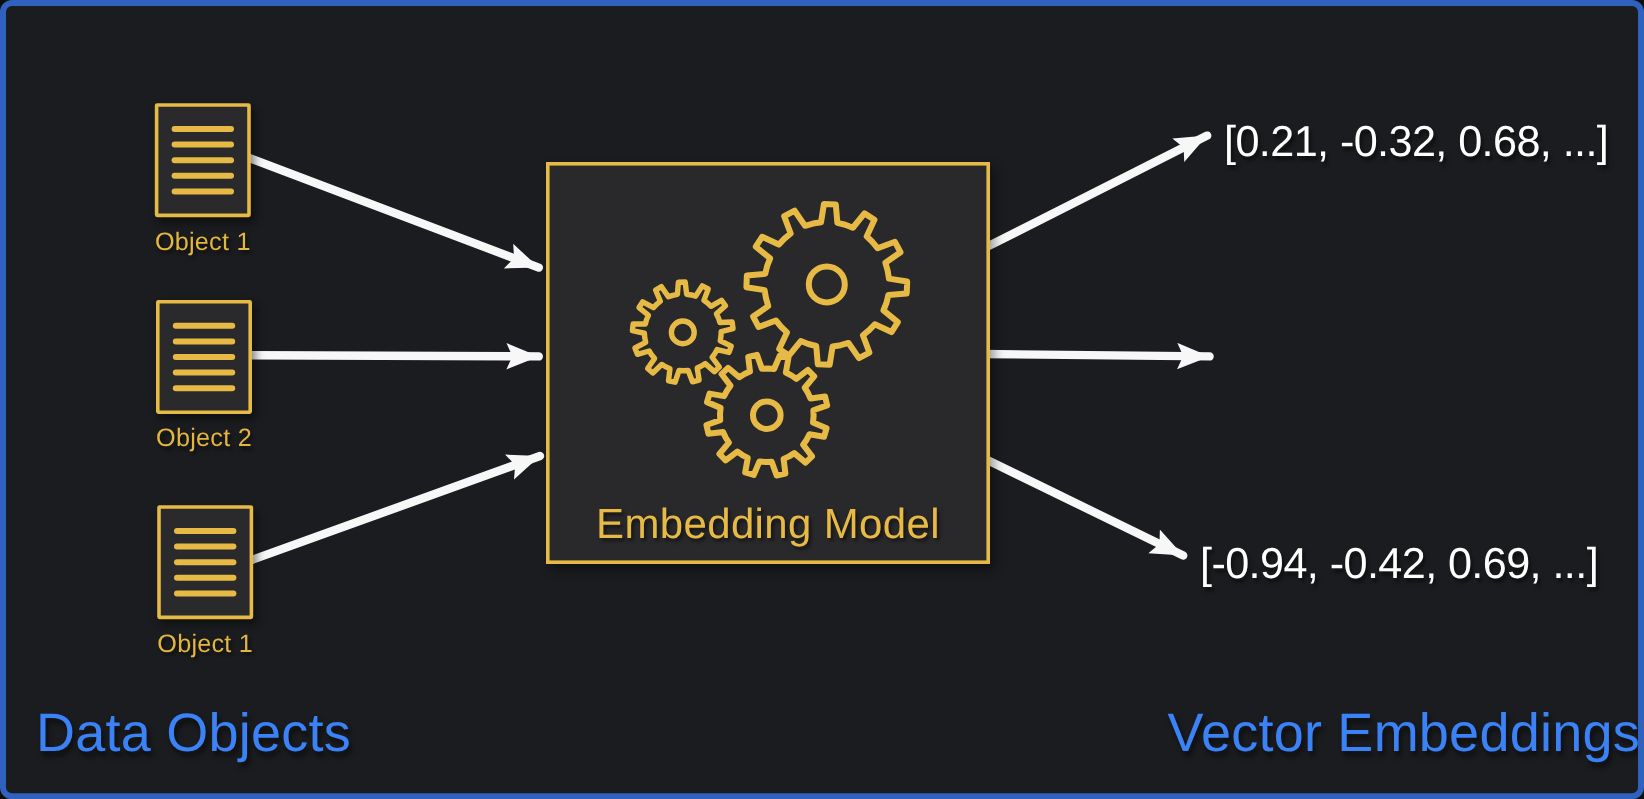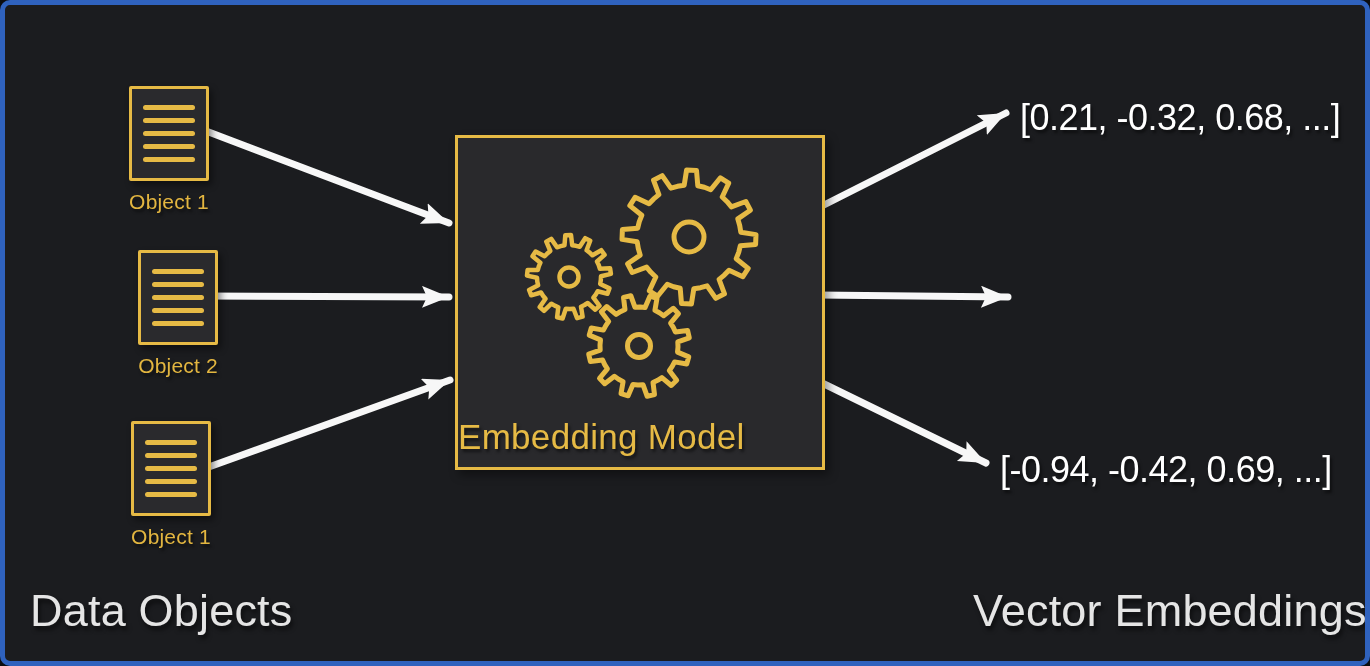--- a/index.html
+++ b/index.html
@@ -10,21 +10,21 @@
     background:#1b1c1f;
     border:5px solid #2f62be;
     border-radius:10px;
     overflow:hidden;
     font-family:"Liberation Sans", sans-serif;
   }
   .abs{position:absolute;}
   
   .doc-group{position:absolute;width:96px;display:flex;flex-direction:column;align-items:center;}
   .doc-group.d1{left:116px;top:81px;}
-  .doc-group.d2{left:117px;top:245px;align-items:flex-end;}
+  .doc-group.d2{left:117px;top:245px;}
   .doc-group.d3{left:118px;top:416px;}
   .doc{
     width:80px;height:95px;box-sizing:border-box;
     border:3px solid #e6ba45;border-radius:2px;
     background:#2a2a2d;
     display:flex;flex-direction:column;justify-content:space-evenly;
     padding:8px 11px;
     box-shadow:3px 4px 7px rgba(0,0,0,.45);
   }
   .doc span{display:block;height:4.5px;border-radius:3px;background:#e6ba45;}
@@ -33,35 +33,35 @@
     text-shadow:2px 3px 3px rgba(0,0,0,.5);white-space:nowrap;
   }
   
   .model-box{
     left:450px;top:130px;width:370px;height:335px;box-sizing:border-box;
     border:3px solid #e6ba45;background:#29292c;
     box-shadow:4px 5px 9px rgba(0,0,0,.4);
   }
   .model-box svg{position:absolute;left:0;top:0;}
   .model-label{
-    position:absolute;left:0;right:0;bottom:10px;text-align:left;
+    position:absolute;left:0;right:0;bottom:10px;text-align:center;
     color:#e6ba45;font-size:35px;letter-spacing:.3px;
     text-shadow:2px 3px 3px rgba(0,0,0,.5);white-space:nowrap;
   }
   
   .vector{
     color:#ffffff;font-size:36px;letter-spacing:-.5px;line-height:43px;
     text-shadow:2px 3px 3px rgba(0,0,0,.5);white-space:nowrap;
   }
   .v1{left:1015px;top:91px;}
   .v2{left:1017px;top:275px;}
   .v3{left:995px;top:443px;}
   
   .section-label{
-    color:#e5e5e5;font-size:45px;line-height:52px;letter-spacing:.2px;
+    color:#3b82f6;font-size:45px;line-height:52px;letter-spacing:.2px;
     text-shadow:2px 4px 4px rgba(0,0,0,.55);white-space:nowrap;
   }
   .sl-left{left:25px;top:580px;}
   .sl-right{left:968px;top:580px;text-align:right;}
   
   .arrows{position:absolute;left:0;top:0;pointer-events:none;}
 </style>
 </head>
 <body>
 

